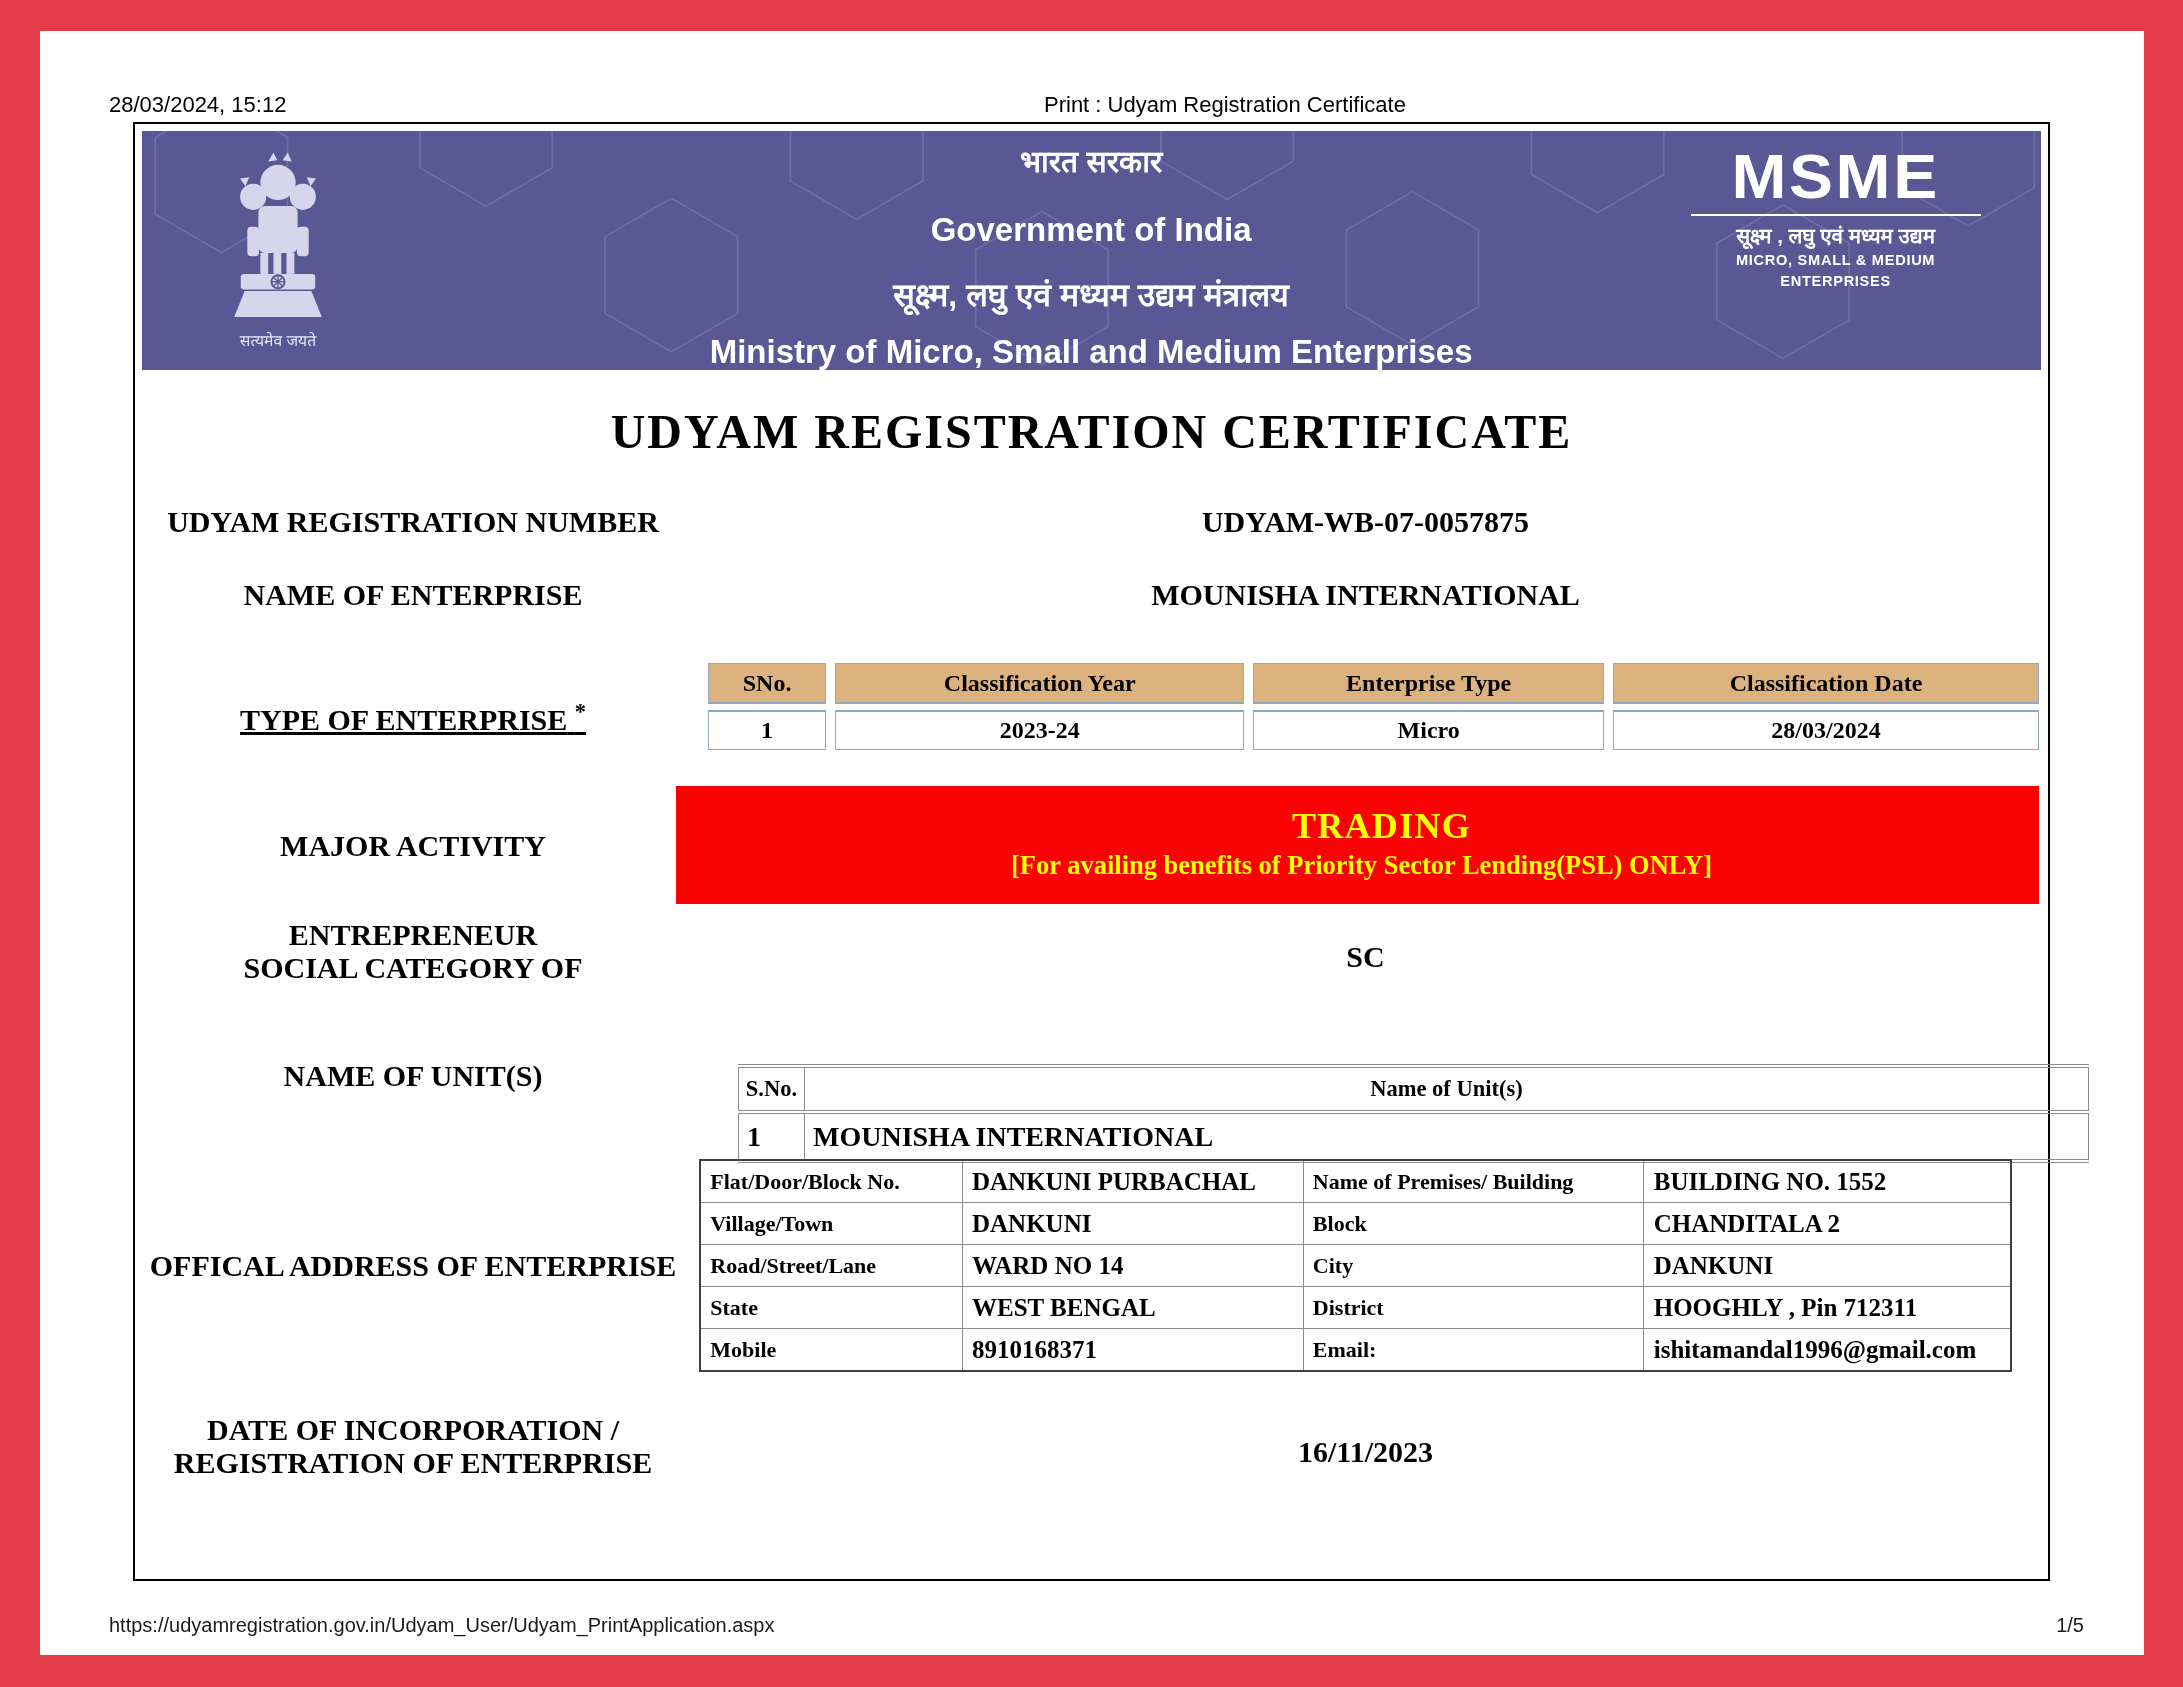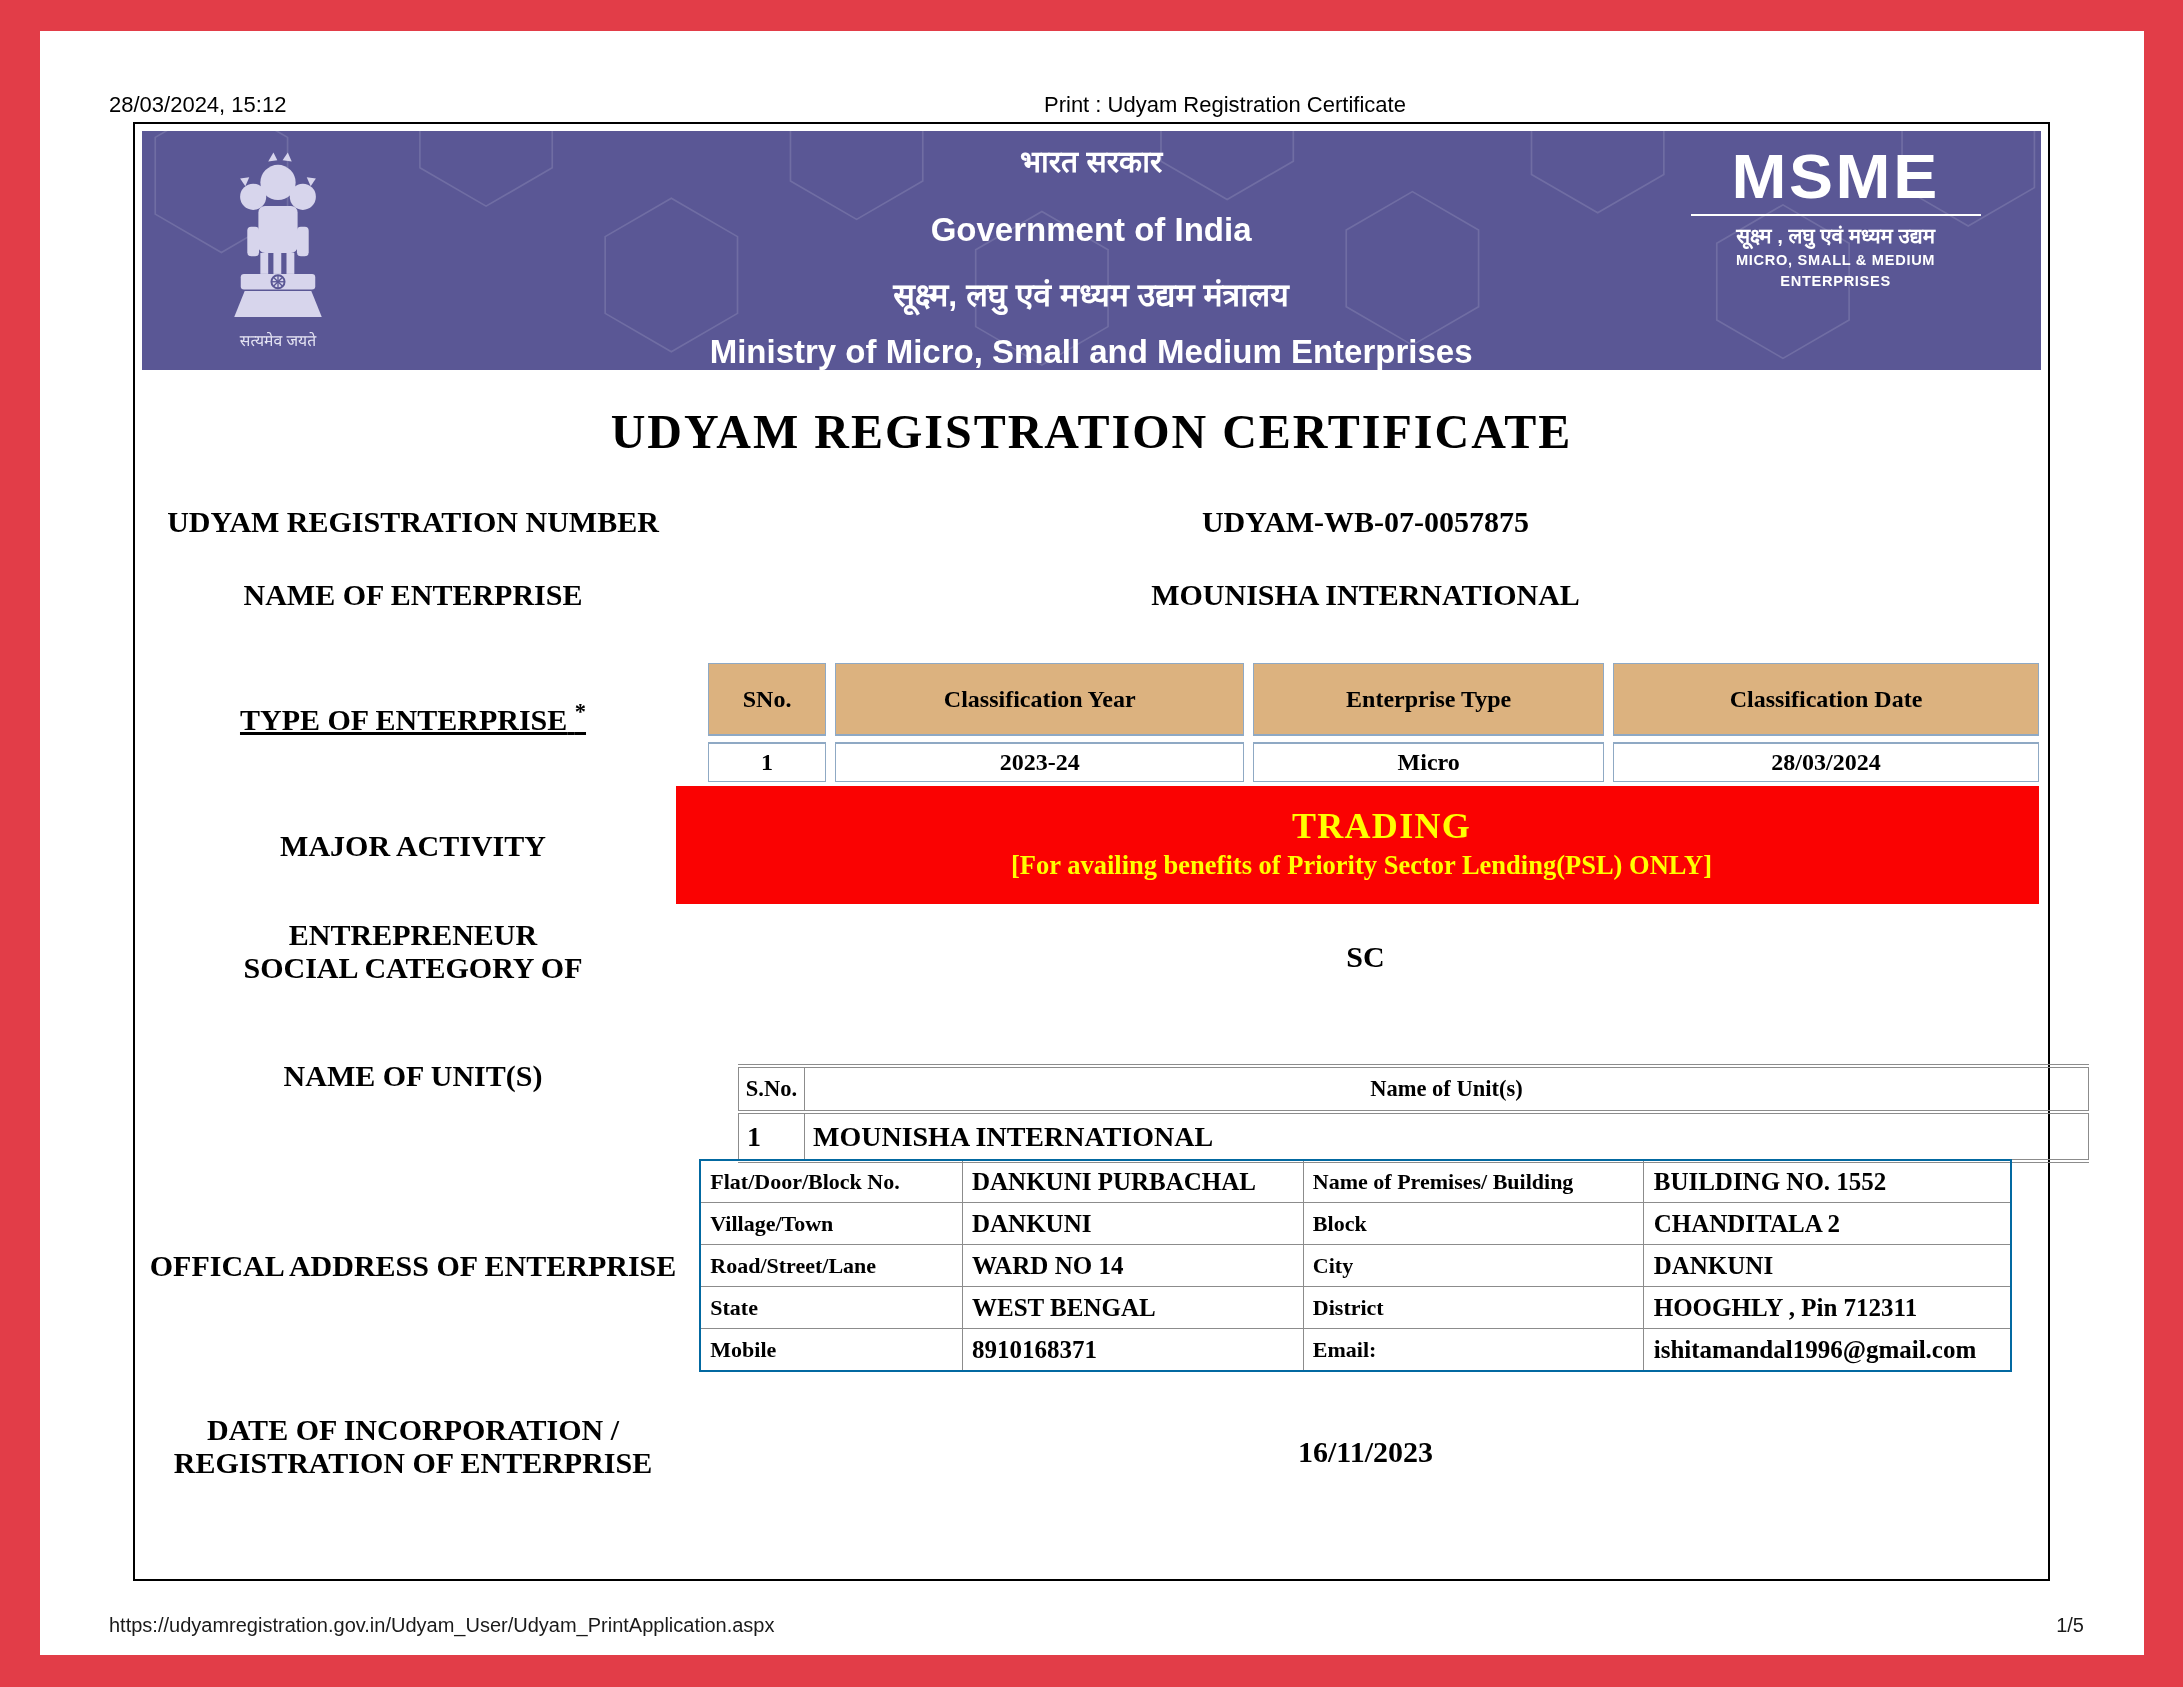--- a/index.html
+++ b/index.html
@@ -76,21 +76,21 @@
   .lbl-addr{top:1125px;}
   .lbl-date{top:1289px;}
   .val-date{top:1311px;}
   
   .type-table{
     position:absolute;left:564px;top:533px;
     border-collapse:separate;border-spacing:9.3px 6.6px;table-layout:fixed;
   }
   .type-table th{
     background:#dcb27f;border:1.3px solid #8fa9c4;border-bottom:2.6px solid #8fa9c4;
-    font-size:24px;font-weight:bold;height:38px;padding:16px 4px;
+    font-size:24px;font-weight:bold;height:38px;padding:0 4px;
   }
   .type-table td{
     background:#fff;border:1.3px solid #8fa9c4;border-top:2.6px solid #8fa9c4;
     font-size:24px;font-weight:bold;height:37px;text-align:center;padding:0 4px;
   }
   
   .units-table{
     position:absolute;left:562px;top:940px;width:1351px;
     border-collapse:collapse;table-layout:fixed;margin-left:41px;
   }
@@ -99,21 +99,21 @@
     font-size:22.5px;font-weight:bold;height:42px;padding:0 5.3px;
   }
   .units-table td{
     border:1.3px solid #8c8c8c;border-bottom:4px double #8c8c8c;
     font-size:28px;font-weight:bold;height:45px;text-align:left;padding:0 8px;
   }
   .units-table .sno-h{text-align:center;}
   
   .addr-table{
     position:absolute;left:564px;top:1035px;width:1313px;
-    border-collapse:collapse;table-layout:fixed;border:2px solid #0369a1;
+    border-collapse:collapse;table-layout:fixed;border:2px solid #404040;
   }
   .addr-table td{
     border:1.3px solid #8c8c8c;height:41px;padding:0 9.3px;text-align:left;
     font-weight:bold;overflow:hidden;white-space:nowrap;
   }
   .addr-table td.a-lbl{font-size:22px;}
   .addr-table td.a-val{font-size:25px;}
   
   .activity-banner{
     position:absolute;left:541px;top:662px;width:1363px;height:118px;

